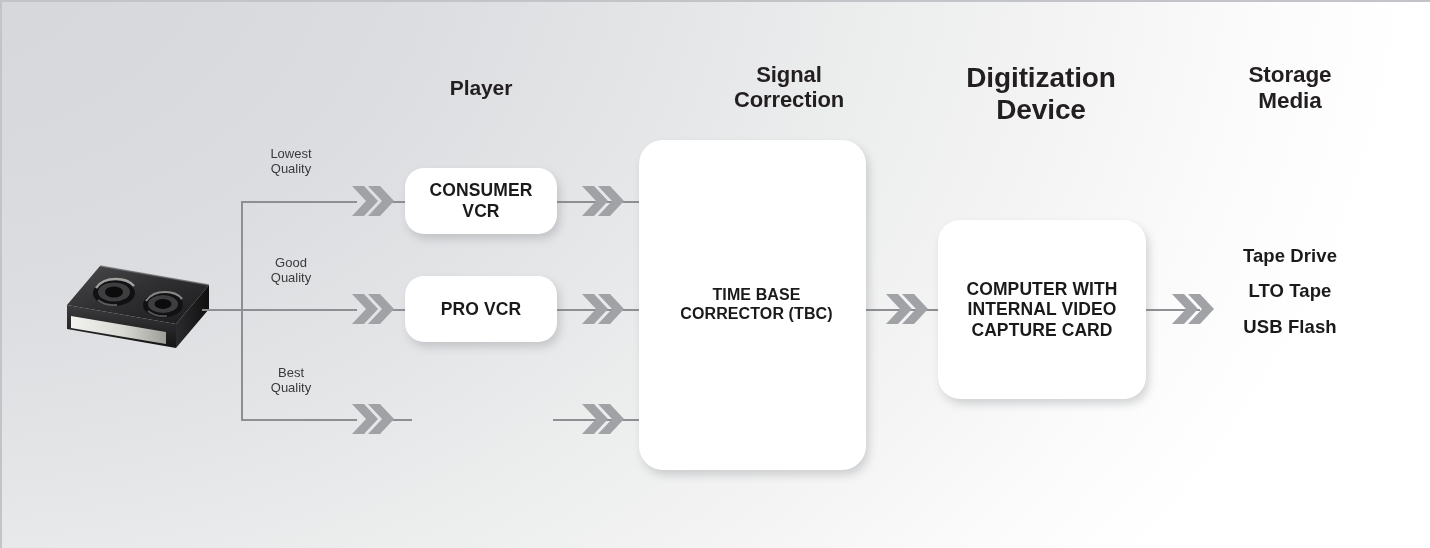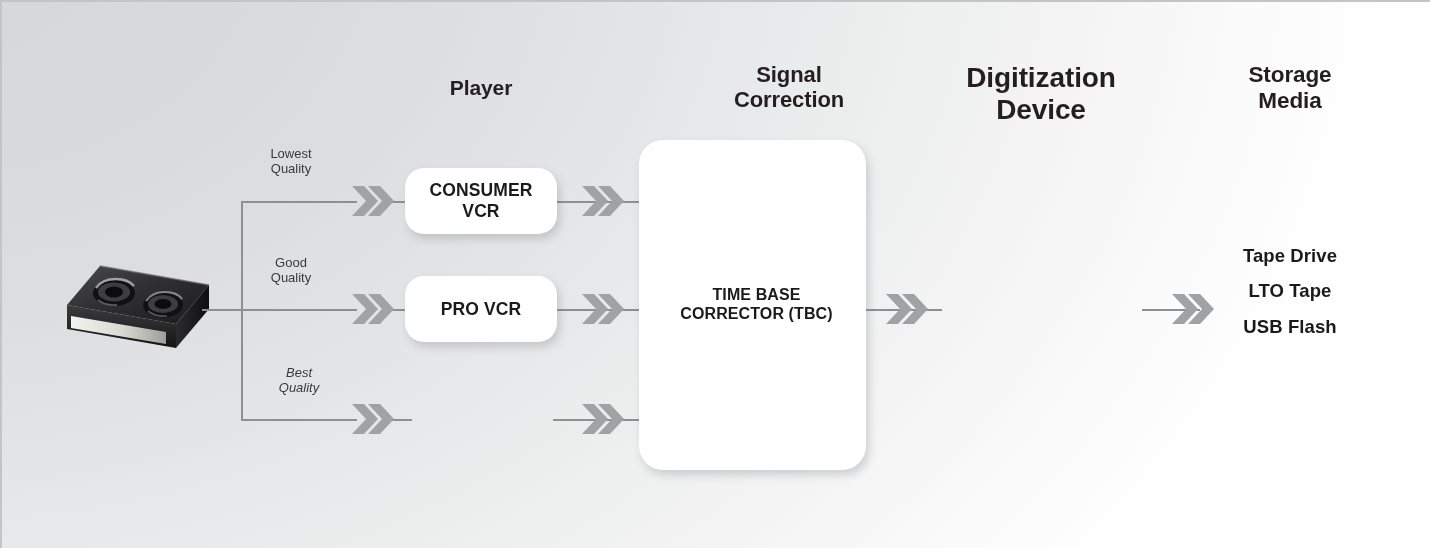--- a/index.html
+++ b/index.html
@@ -243,38 +243,43 @@
 
   <svg class="chev" style="left:1168px; top:288px;" width="48" height="38" viewBox="0 0 48 38">
     <path d="M 2 4 L 16 19 L 2 34 L 14 34 L 28 19 L 14 4 Z" fill="#a0a2a6"></path>
     <path d="M 18 4 L 32 19 L 18 34 L 30 34 L 44 19 L 30 4 Z" fill="#a0a2a6"></path>
   </svg>
 
   <div class="qlabel" style="left:214px; top:144px;">Lowest
 Quality</div>
   <div class="qlabel" style="left:214px; top:253px;">Good
 Quality</div>
-  <div class="qlabel" style="left:222px; top:363px;font-style:italic;">Best
+  <div class="qlabel" style="left:214px; top:363px;">Best
 Quality</div>
 
   <div class="node player" style="left:403px; top:166px;">
     <span class="node-label">CONSUMER
 VCR</span>
   </div>
 
   <div class="node player" style="left:403px; top:274px;">
     <span class="node-label">PRO VCR</span>
   </div>
 
 
   <div class="node tbc">
     <span class="node-label">TIME BASE
 CORRECTOR (TBC)</span>
   </div>
 
+  <div class="node computer">
+    <span class="node-label">COMPUTER WITH
+INTERNAL VIDEO
+CAPTURE CARD</span>
+  </div>
 
   <div id="storage-list">
     <div class="s-item">Tape Drive</div>
     <div class="s-item">LTO Tape</div>
     <div class="s-item">USB Flash</div>
   </div>
 
 </div>
 
 </body></html>

